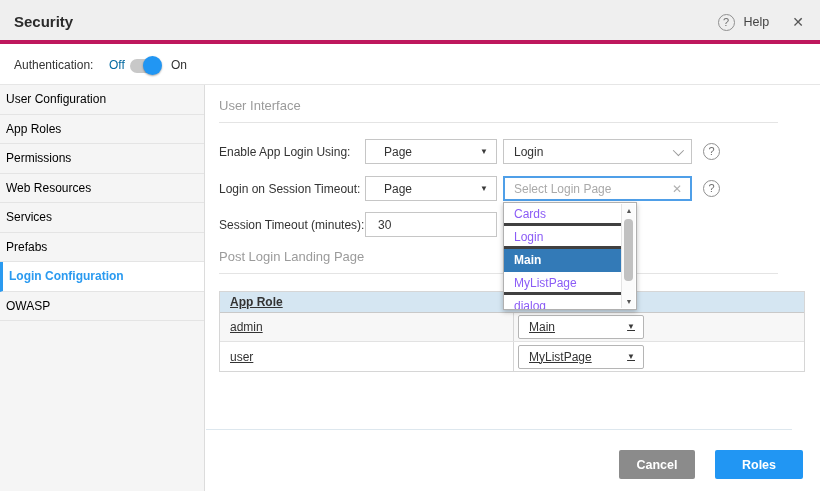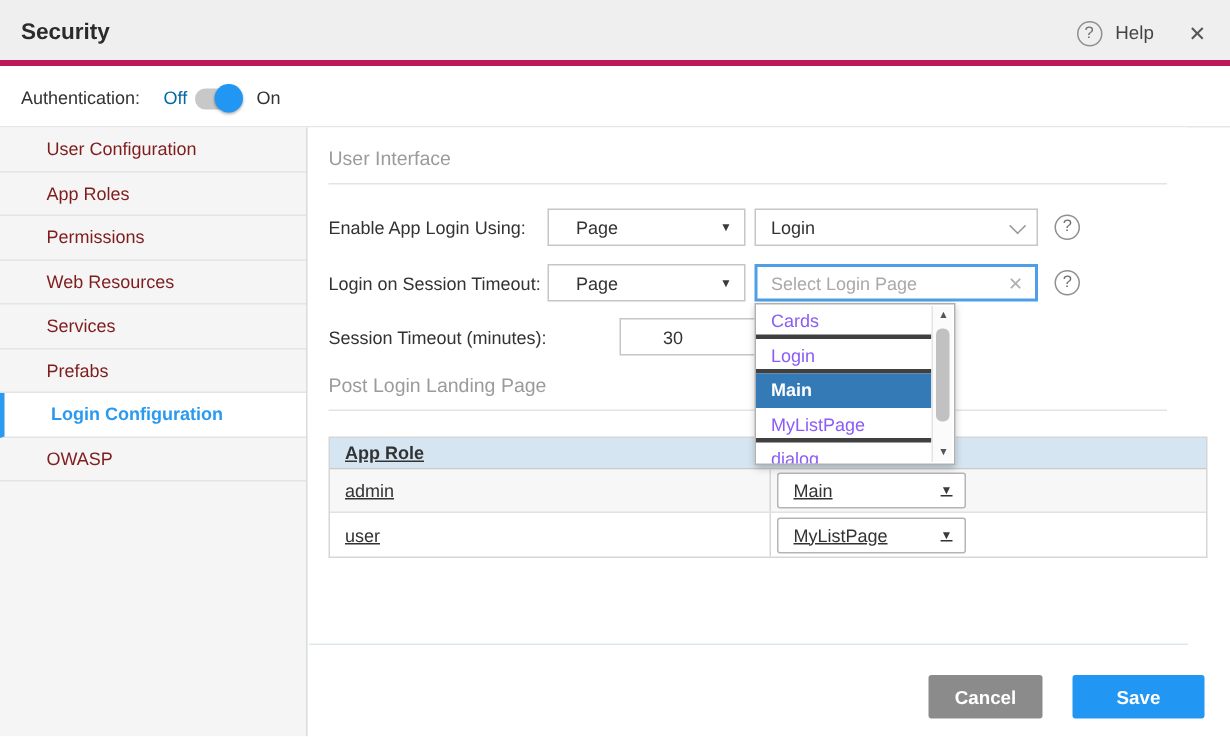--- a/index.html
+++ b/index.html
@@ -19,21 +19,21 @@
   
   .auth-row { position:absolute; left:0; top:44px; width:820px; height:41px; background:#fff; border-bottom:1px solid #e6e6e6; }
   .auth-label { position:absolute; left:14px; top:14px; color:#333; }
   .auth-off { position:absolute; left:109px; top:14px; color:#0369a1; }
   .auth-on  { position:absolute; left:171px; top:14px; color:#333; }
   .switch { position:absolute; left:130px; top:15px; width:30px; height:14px; background:#c8c8c8; border-radius:7px; cursor:pointer; }
   .switch .knob { position:absolute; right:-2px; top:-3px; width:19px; height:19px; border-radius:50%; background:#2196f3; box-shadow:0 1px 2px rgba(0,0,0,.35); }
 
   
   .sidebar { position:absolute; left:0; top:85px; width:205px; height:406px; background:#f5f5f5; border-right:1px solid #dcdcdc; }
-  .nav-item { height:29.5px; line-height:29.5px; padding-left:31px; border-bottom:1px solid #e4e4e4; color:#7f1d1d; cursor:pointer; }
+  .nav-item { height:29.5px; line-height:29.5px; padding-left:6px; border-bottom:1px solid #e4e4e4; color:#000000; cursor:pointer; }
   .nav-item.selected { background:#fff; border-left:3px solid #2a9af0; color:#2a9af0; font-weight:700; }
 
   
   .content { position:absolute; left:206px; top:85px; width:586px; height:406px; background:#fff; }
   .section-title { position:absolute; left:13px; font-size:13px; color:#9b9b9b; }
   .sec-line { position:absolute; left:13px; right:14px; height:1px; background:#e4e4e4; }
   .t-ui { top:13px; } .l-ui { top:37px; }
   .t-pl { top:164px; } .l-pl { top:188px; }
 
   .fl { position:absolute; left:13px; height:25px; display:flex; align-items:center; color:#333; }
@@ -43,21 +43,21 @@
          display:flex; align-items:center; font-size:12px; color:#333; }
   .sel-page1, .sel-page2 { left:159px; width:132px; padding:0 8px 0 18px; justify-content:space-between; cursor:pointer; }
   .sel-page1 { top:54px; } .sel-page2 { top:91px; }
   .caret { font-size:8px; color:#3a3a3a; line-height:1; }
   .combo-login { left:297px; top:54px; width:189px; padding:0 10px; justify-content:space-between; cursor:pointer; }
   .chev { width:8px; height:8px; border-right:1.5px solid #9a9a9a; border-bottom:1.5px solid #9a9a9a; transform:rotate(45deg) translateY(-2px); }
   .inp-login { left:297px; top:91px; width:189px; border:2px solid #4f9fe8; padding:0 8px 0 9px; justify-content:space-between; }
   .inp-login input { border:none; outline:none; width:150px; font-size:12px; font-family:inherit; color:#333; background:transparent; }
   .inp-login input::placeholder { color:#a9a9a9; }
   .clear-x { color:#b0b0b0; font-size:12px; cursor:pointer; }
-  .inp-timeout { left:159px; top:127px; width:132px; padding:0 28px;margin-left:48px; }
+  .inp-timeout { left:159px; top:127px; width:132px; padding:0 12px; }
   .inp-timeout input { border:none; outline:none; width:100%; font-size:12px; font-family:inherit; color:#333; background:transparent; }
   .help-mini { position:absolute; left:497px; }
   .h1 { top:58px; } .h2 { top:95px; }
 
   
   .role-table { position:absolute; left:13px; top:206px; width:586px; border:1px solid #d6d6d6; background:#fff;text-decoration:underline; }
   .thead { height:21px; background:#d5e6f2; border-bottom:1px solid #c9c9c9; display:flex; align-items:center; padding-left:10px; font-weight:700; color:#333; }
   .trow { height:29px; display:flex; border-bottom:1px solid #e2e2e2; }
   .trow:last-child { border-bottom:none; }
   .trow.striped { background:#f7f7f7; }
@@ -183,16 +183,16 @@
       <div class="dd-item">dialog</div>
       <div class="dd-scroll">
         <span class="dd-arrow dd-up">▲</span>
         <span class="dd-thumb"></span>
         <span class="dd-arrow dd-down">▼</span>
       </div>
     </div>
 
     <div class="footer-line"></div>
     <button class="btn btn-cancel">Cancel</button>
-    <button class="btn btn-save">Save</button>
+    <button class="btn btn-save">Roles</button>
 
   </div>
 </div>
 
 </body></html>

